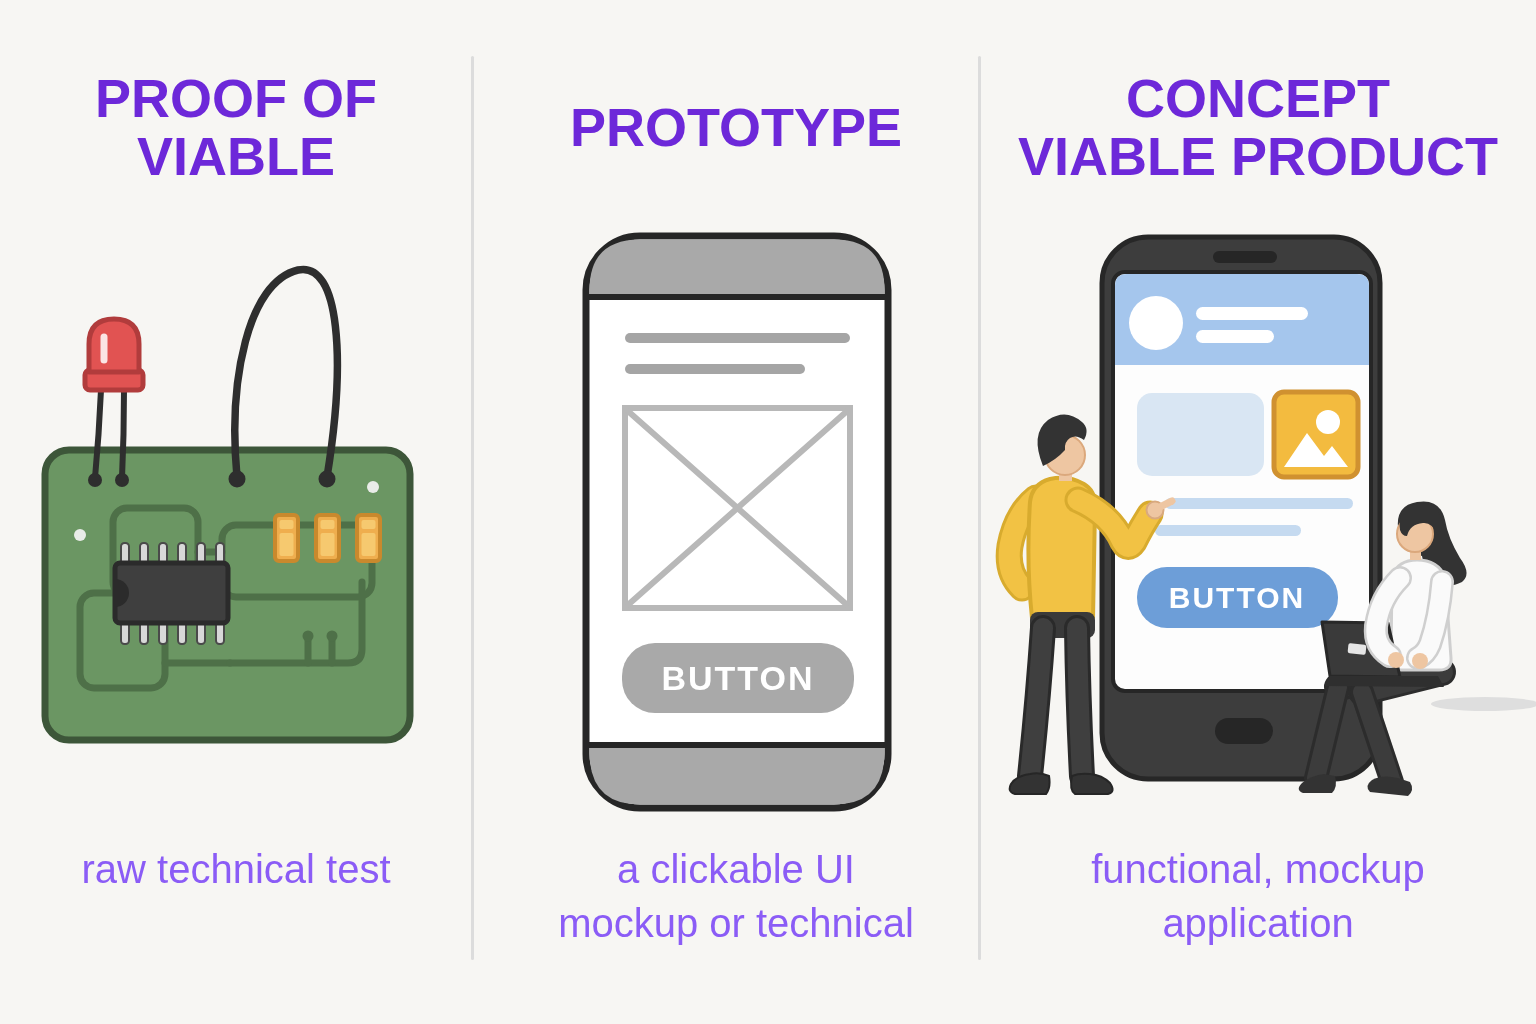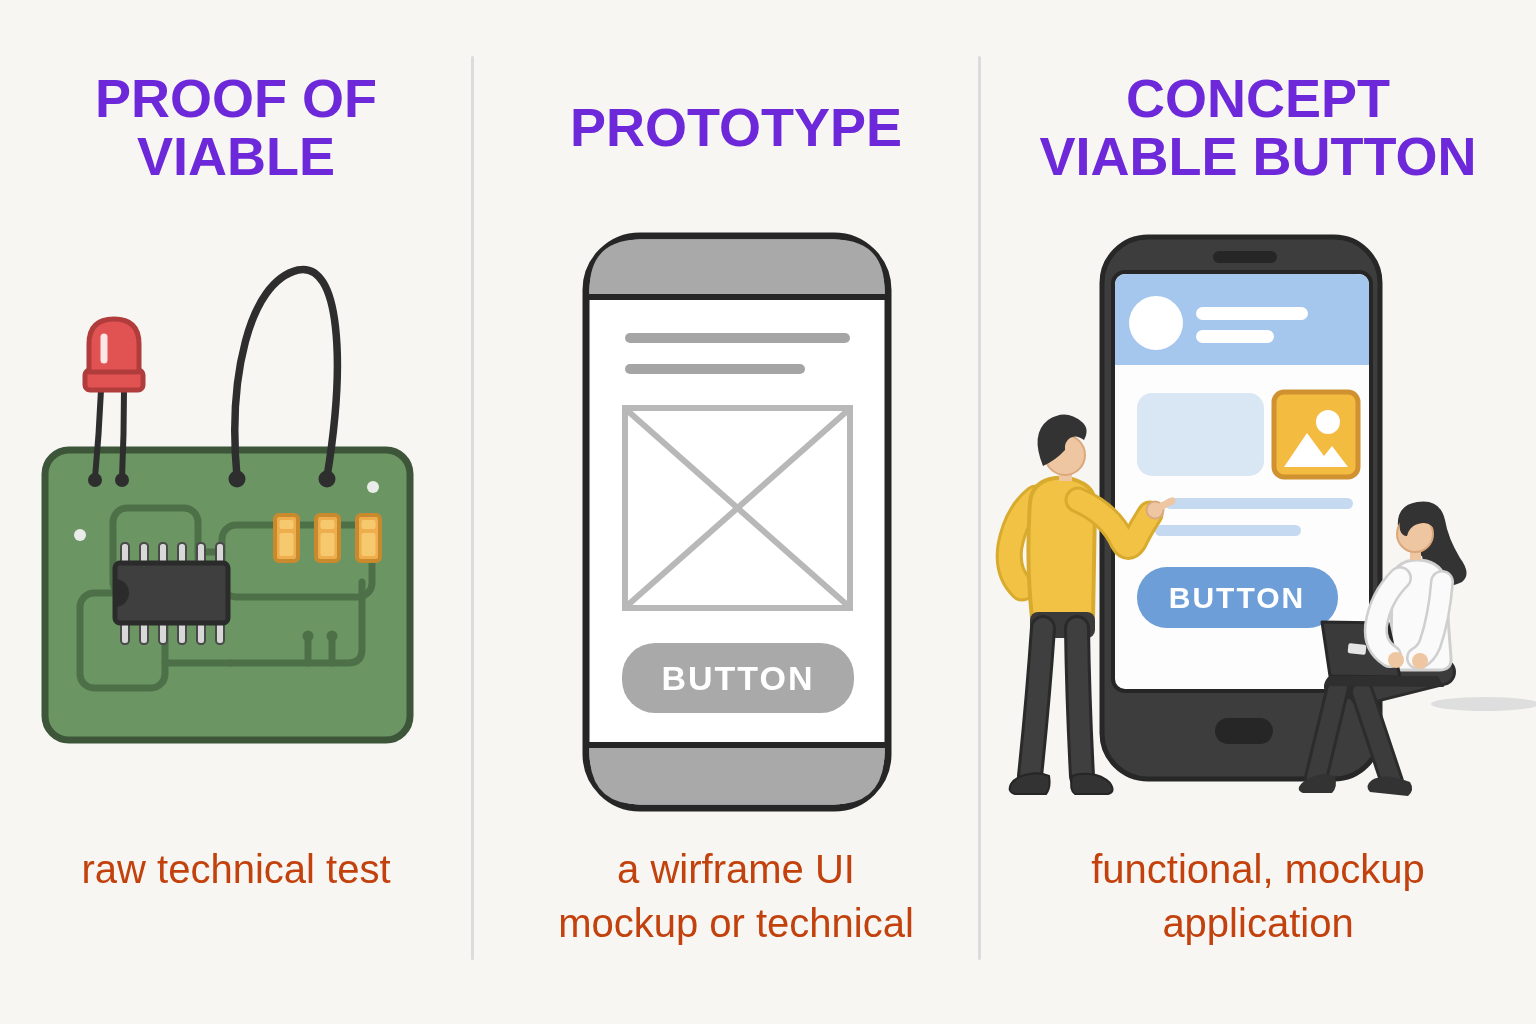--- a/index.html
+++ b/index.html
@@ -18,21 +18,21 @@
   #col-mvp   { left:980px; width:556px; }
   .col-title {
     position:absolute; top:60px; left:0; right:0; height:134px;
     display:flex; flex-direction:column; justify-content:center; align-items:center;
     font-weight:bold; font-size:54px; line-height:58px; letter-spacing:0px;
     color:#6d28d9; text-align:center; white-space:nowrap;
   }
   .col-caption {
     position:absolute; top:842px; left:0; right:0; height:120px;
     display:flex; flex-direction:column; justify-content:flex-start; align-items:center;
-    font-size:40px; line-height:54px; color:#c2410c; text-align:center; white-space:nowrap;
+    font-size:40px; line-height:54px; color:#8b5cf6; text-align:center; white-space:nowrap;
   }
   .illus { position:absolute; top:230px; left:0; height:620px; }
   .illus svg { display:block; }
   svg text.btn-label {
     font-family:"Liberation Sans", sans-serif; font-weight:bold;
     fill:#ffffff; text-anchor:middle;
   }
 </style>
 </head>
 <body>
@@ -155,29 +155,29 @@
           </g>
           <g>
             <rect x="140" y="413" width="232" height="70" rx="33" fill="#a9a9a9"></rect>
             <text class="btn-label" x="256" y="460" font-size="34" letter-spacing="2">BUTTON</text>
           </g>
         </g>
       </svg>
     </div>
 
     <div class="col-caption">
-      <span>a wirframe UI</span>
+      <span>a clickable UI</span>
       <span>mockup or technical</span>
     </div>
   </div>
 
   <div class="column" id="col-mvp">
     <div class="col-title">
       <span>CONCEPT</span>
-      <span>VIABLE BUTTON</span>
+      <span>VIABLE PRODUCT</span>
     </div>
 
     <div class="illus" style="width:556px;">
       <svg width="556" height="620" viewBox="0 0 556 620" xmlns="http://www.w3.org/2000/svg">
 
         <ellipse cx="505" cy="474" rx="54" ry="7" fill="#dedede"></ellipse>
 
         <g>
           <rect x="122" y="7" width="278" height="542" rx="46" fill="#3d3d3d" stroke="#272727" stroke-width="5"></rect>
           <rect x="233" y="21" width="64" height="12" rx="6" fill="#262626"></rect>

